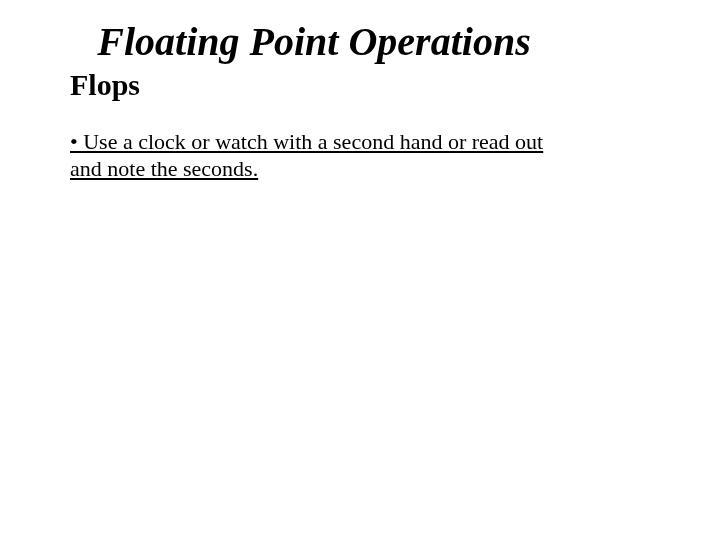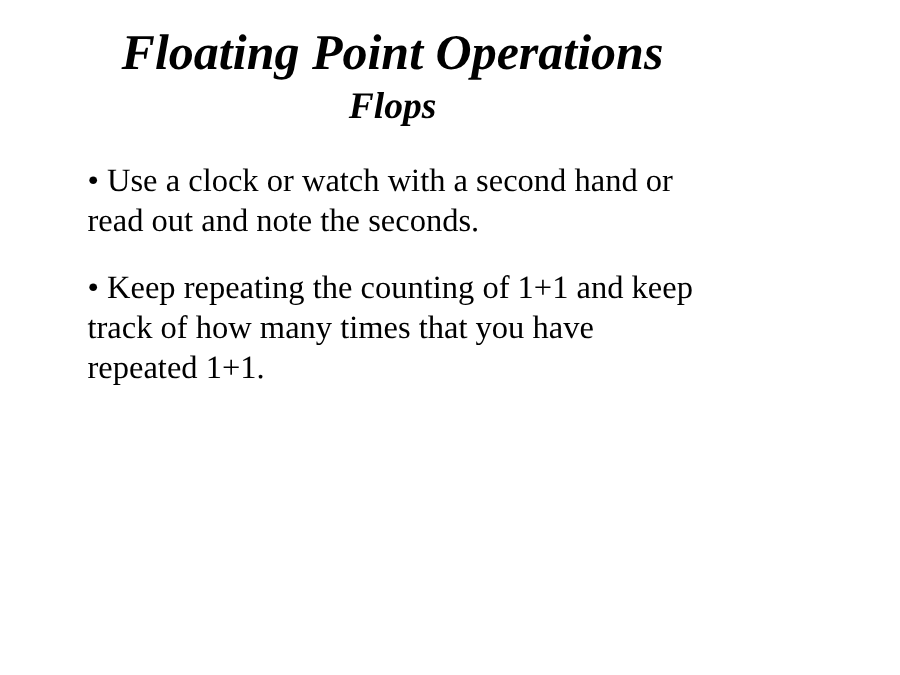--- a/index.html
+++ b/index.html
@@ -18,40 +18,38 @@
     padding: 20px 70px 20px 70px;
   }
   .title {
     font-style: italic;
     font-size: 40px;
     text-align: center;
     margin: 0 0 4px 0;
     line-height: 1.1;
   }
   .subtitle {
-    font-style: italic;
     font-size: 30px;
-    text-align: center;
     margin: 0 0 28px 0;
     line-height: 1.1;
   }
   .bullets {
-    font-size: 26px;
+    font-size: 22px;
     line-height: 1.22;
+    text-decoration: underline;
   }
   .bullets p {
     margin: 0 0 22px 0;
   }
   .bullets p:last-child {
     margin-bottom: 0;
   }
 </style>
 </head>
 <body>
 
 <div class="slide">
   <h1 class="title">Floating Point Operations</h1>
   <h2 class="subtitle">Flops</h2>
   <div class="bullets">
     <p>• Use a clock or watch with a second hand or read out and note the seconds.</p>
-    <p>• Keep repeating the counting of 1+1 and keep track of how many times that you have repeated 1+1.</p>
   </div>
 </div>
 
 </body></html>

